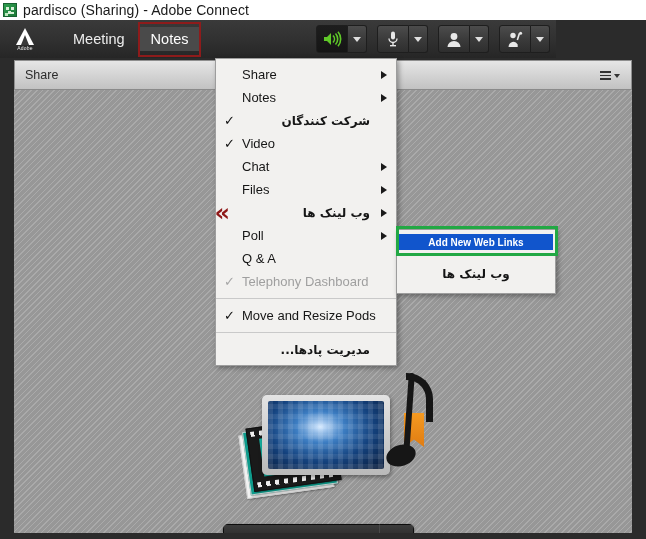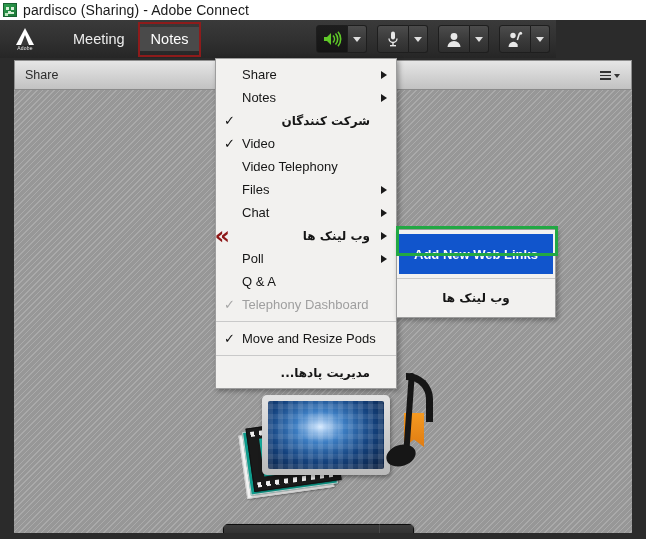--- a/index.html
+++ b/index.html
@@ -475,25 +475,25 @@
     top: 209px;
     width: 160px;
     background: #f2f1ef;
     border: 1px solid #9d9d9d;
     box-shadow: 2px 2px 5px rgba(0,0,0,0.35);
     padding: 4px 0;
     box-sizing: border-box;
     z-index: 50;
   }
   .sub-item {
-    height: 40px;
+    height: 16px;
     display: flex;
     align-items: center;
     justify-content: center;
-    font-size: 13px;
+    font-size: 10px;
     color: #151515;
     box-sizing: border-box;
     white-space: nowrap;
   }
   .sub-item.highlight {
     background: #1155cc;
     color: #ffffff;
     font-weight: bold;
     margin: 0 2px;
   }
@@ -662,31 +662,28 @@
       <div class="dd-item rtl">
         <span class="check">✓</span>
         <span class="rtl-label">شرکت کنندگان</span>
       </div>
 
       <div class="dd-item">
         <span class="check">✓</span>
         <span>Video</span>
       </div>
 
+
       <div class="dd-item">
-        <span>Video Telephony</span>
+        <span>Chat</span>
+        <span class="arrow"></span>
       </div>
 
       <div class="dd-item">
         <span>Files</span>
-        <span class="arrow"></span>
-      </div>
-
-      <div class="dd-item">
-        <span>Chat</span>
         <span class="arrow"></span>
       </div>
 
       <div class="dd-item rtl">
         <span class="red-chevrons">»</span>
         <span class="rtl-label">وب لینک ها</span>
         <span class="arrow"></span>
       </div>
 
       <div class="dd-item">

